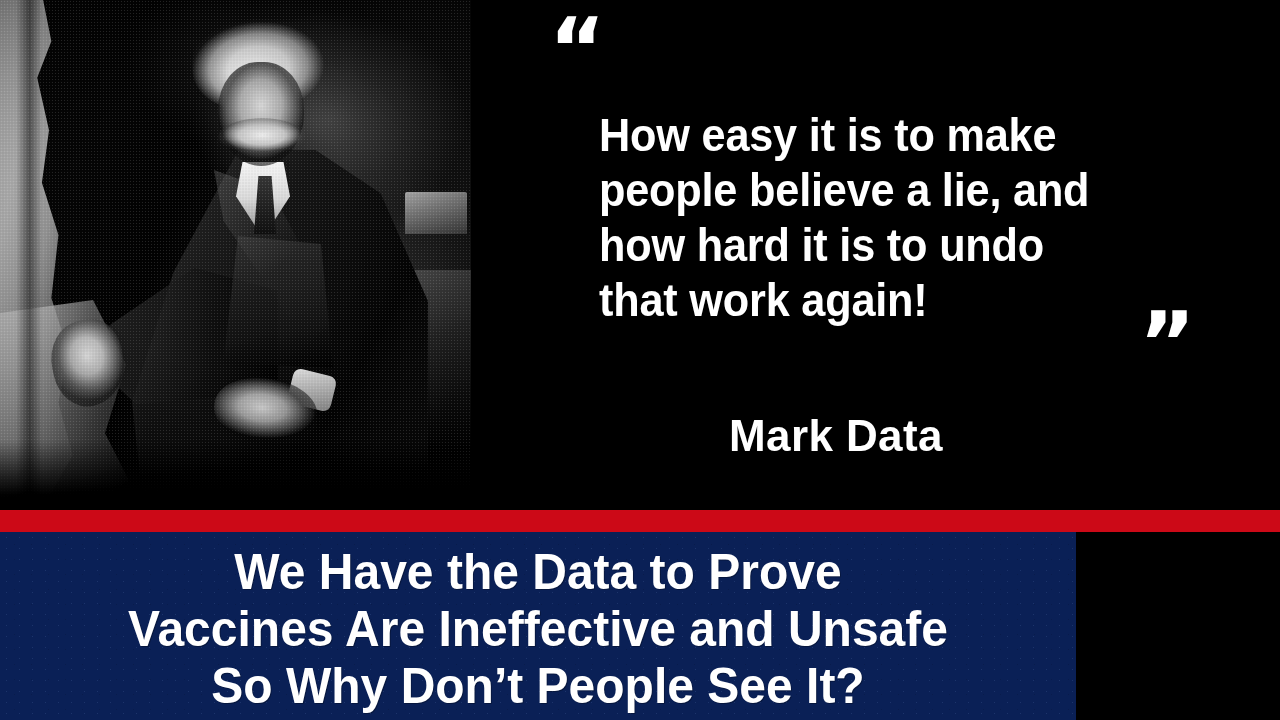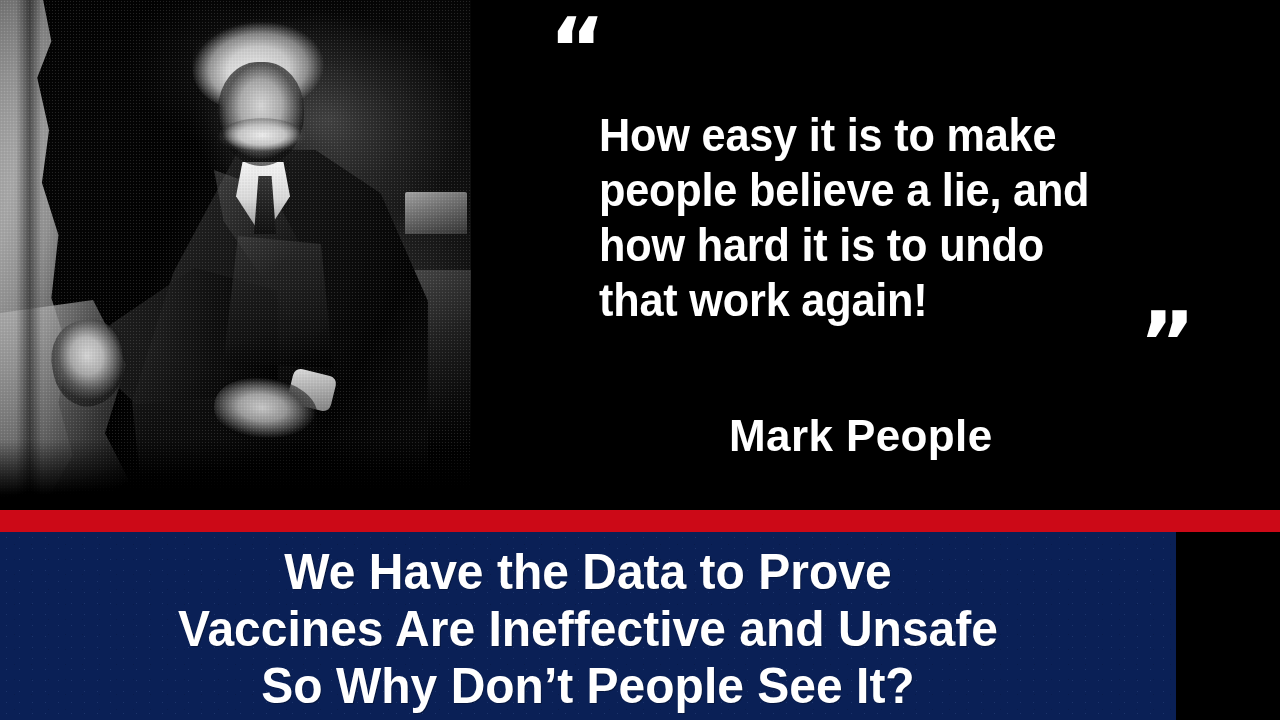--- a/index.html
+++ b/index.html
@@ -280,21 +280,21 @@
     width: 1280px;
     height: 22px;
     background: #cc0917;
   }
 
   
   .banner {
     position: absolute;
     left: 0;
     top: 532px;
-    width: 1176px;
+    width: 1076px;
     height: 188px;
     background: #0a2056;
   }
   .banner-noise {
     position: absolute;
     inset: 0;
     opacity: 0.45;
     background-image:
       radial-gradient(rgba(86,112,170,0.55) 0.7px, rgba(0,0,0,0) 1px),
       radial-gradient(rgba(5,16,46,0.5) 0.7px, rgba(0,0,0,0) 1px);
@@ -357,21 +357,21 @@
     <div class="quote-panel">
       <div class="quote-open">“</div>
 
       <div class="quote-text">How easy it is to make
 people believe a lie, and
 how hard it is to undo
 that work again!</div>
 
       <div class="quote-close">”</div>
 
-      <div class="quote-author">Mark People</div>
+      <div class="quote-author">Mark Data</div>
     </div>
   </div>
 
   <div class="red-stripe"></div>
 
   <div class="banner">
     <div class="banner-noise"></div>
     <div class="banner-text">
       <span class="bl">We Have the Data to Prove</span>
       <span class="bl">Vaccines Are Ineffective and Unsafe</span>

